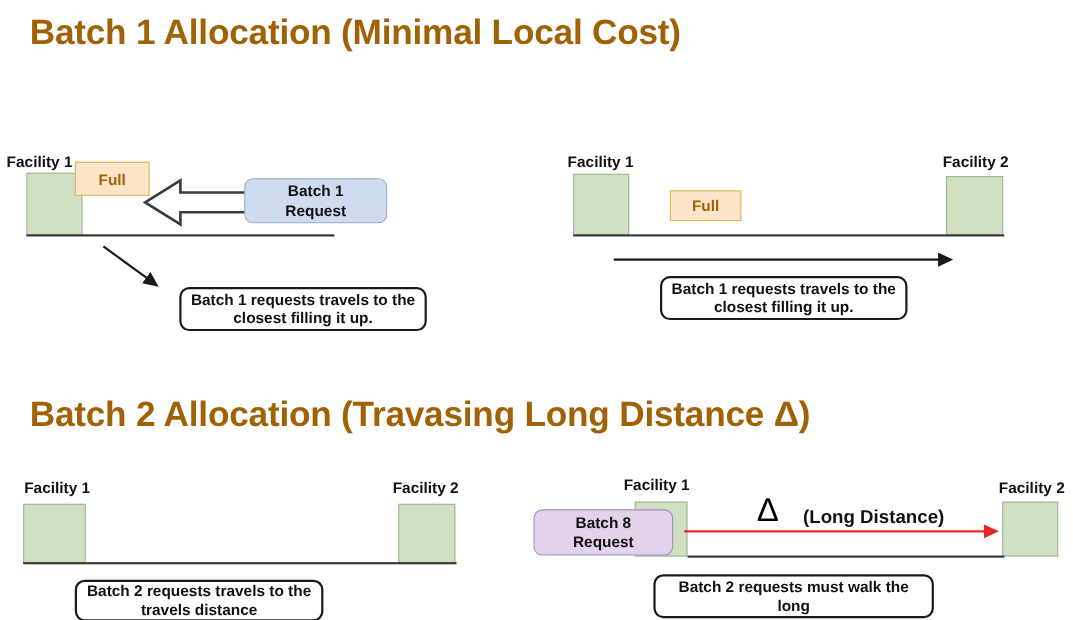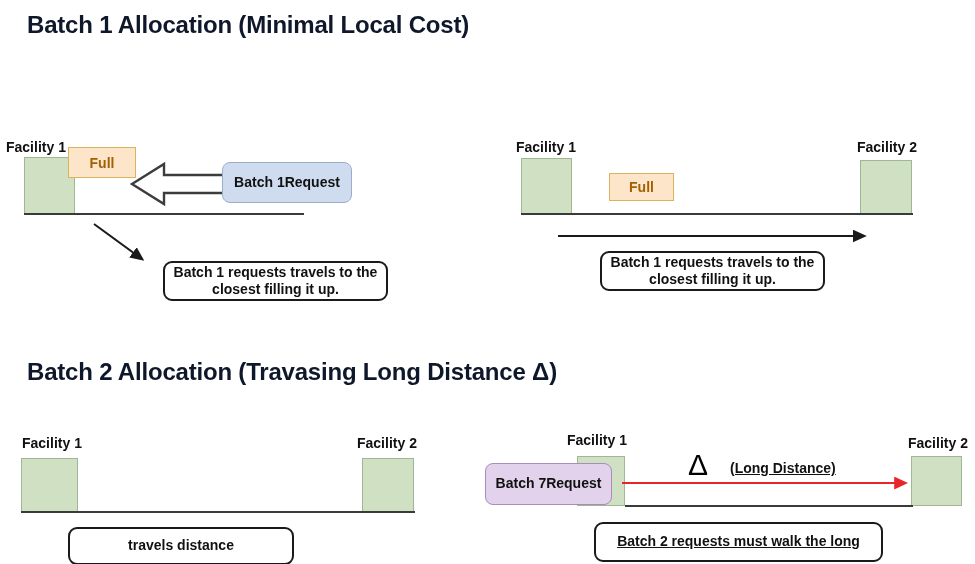--- a/index.html
+++ b/index.html
@@ -12,24 +12,24 @@
     height: 564px;
     position: relative;
     font-family: "Liberation Sans", sans-serif;
     color: #000000;
     overflow: hidden;
   }
   .abs { position: absolute; }
 
   
   .section-title {
-    font-size: 24px;
+    font-size: 32px;
     font-weight: bold;
     letter-spacing: -0.2px;
-    color: #0f172a;
+    color: #a16207;
     white-space: nowrap;
   }
   #title-batch1 { left: 27px; top: 11px; }
   #title-batch2 { left: 27px; top: 358px; text-align: right; }
 
   
   .facility-label {
     font-size: 14px;
     font-weight: bold;
     white-space: nowrap;
@@ -60,21 +60,21 @@
     font-size: 14px;
     font-weight: bold;
     color: #a16207;
   }
 
   
   .request-box {
     box-sizing: border-box;
     border-radius: 8px;
     display: flex;
-    flex-direction: row;
+    flex-direction: column;
     align-items: center;
     justify-content: center;
     font-size: 14px;
     font-weight: bold;
     line-height: 1.25;
     color: #111;
   }
   .request-blue {
     background: #cfdcf0;
     border: 1px solid #9badc8;
@@ -103,25 +103,24 @@
   }
 
   
   .delta-symbol {
     font-size: 30px;
     font-weight: normal;
     color: #000;
     line-height: 1;
   }
   .long-distance-label {
-    font-size: 14px;
+    font-size: 17px;
     font-weight: bold;
     color: #111;
     white-space: nowrap;
-    text-decoration: underline;
   }
 
   svg { display: block; overflow: visible; }
 </style>
 </head>
 <body>
 
 <div class="abs section-title" id="title-batch1">Batch 1 Allocation (Minimal Local Cost)</div>
 
 <div>
@@ -195,50 +194,51 @@
 
   <div class="abs facility-label" style="left:357px; top:435px;">Facility 2</div>
 
   <div class="abs facility-box" style="left:21px; top:458px; width:57px; height:54px;"></div>
 
   <div class="abs facility-box" style="left:362px; top:458px; width:52px; height:54px;"></div>
 
   <div class="abs baseline" style="left:21px; top:511px; width:394px;"></div>
 
   <div class="abs note-box" style="left:68px; top:527px; width:226px; height:38px;">
+    <span>Batch 2 requests travels to the</span>
     <span>travels distance</span>
   </div>
 </div>
 
 <div>
 
   <div class="abs facility-label" style="left:567px; top:432px;">Facility 1</div>
 
   <div class="abs facility-label" style="left:908px; top:435px;">Facility 2</div>
 
   <div class="abs facility-box" style="left:577px; top:456px; width:48px; height:50px;"></div>
 
   <div class="abs facility-box" style="left:911px; top:456px; width:51px; height:50px;"></div>
 
   <div class="abs baseline" style="left:625px; top:505px; width:288px;"></div>
 
   <div class="abs request-box request-purple" style="left:485px; top:463px; width:127px; height:42px;">
-    <span>Batch 7</span>
+    <span>Batch 8</span>
     <span>Request</span>
   </div>
 
   <div class="abs delta-symbol" style="left:688px; top:450px;">Δ</div>
 
   <div class="abs long-distance-label" style="left:730px; top:460px;">(Long Distance)</div>
 
   <svg class="abs" style="left:620px; top:475px;" width="300" height="16">
     <defs>
       <marker id="arrowhead-red" markerWidth="7" markerHeight="7" refX="5.4" refY="3.2" orient="auto">
         <polygon points="0,0 7,3.2 0,6.4" fill="#e8262a"></polygon>
       </marker>
     </defs>
     <line x1="2" y1="8" x2="285" y2="8" stroke="#e8262a" stroke-width="2" marker-end="url(#arrowhead-red)"></line>
   </svg>
 
-  <div class="abs note-box" style="left:594px; top:522px; width:289px; height:40px;text-decoration:underline;">
+  <div class="abs note-box" style="left:594px; top:522px; width:255px; height:40px;">
     <span>Batch 2 requests must walk the long</span>
   </div>
 </div>
 
 </body></html>

